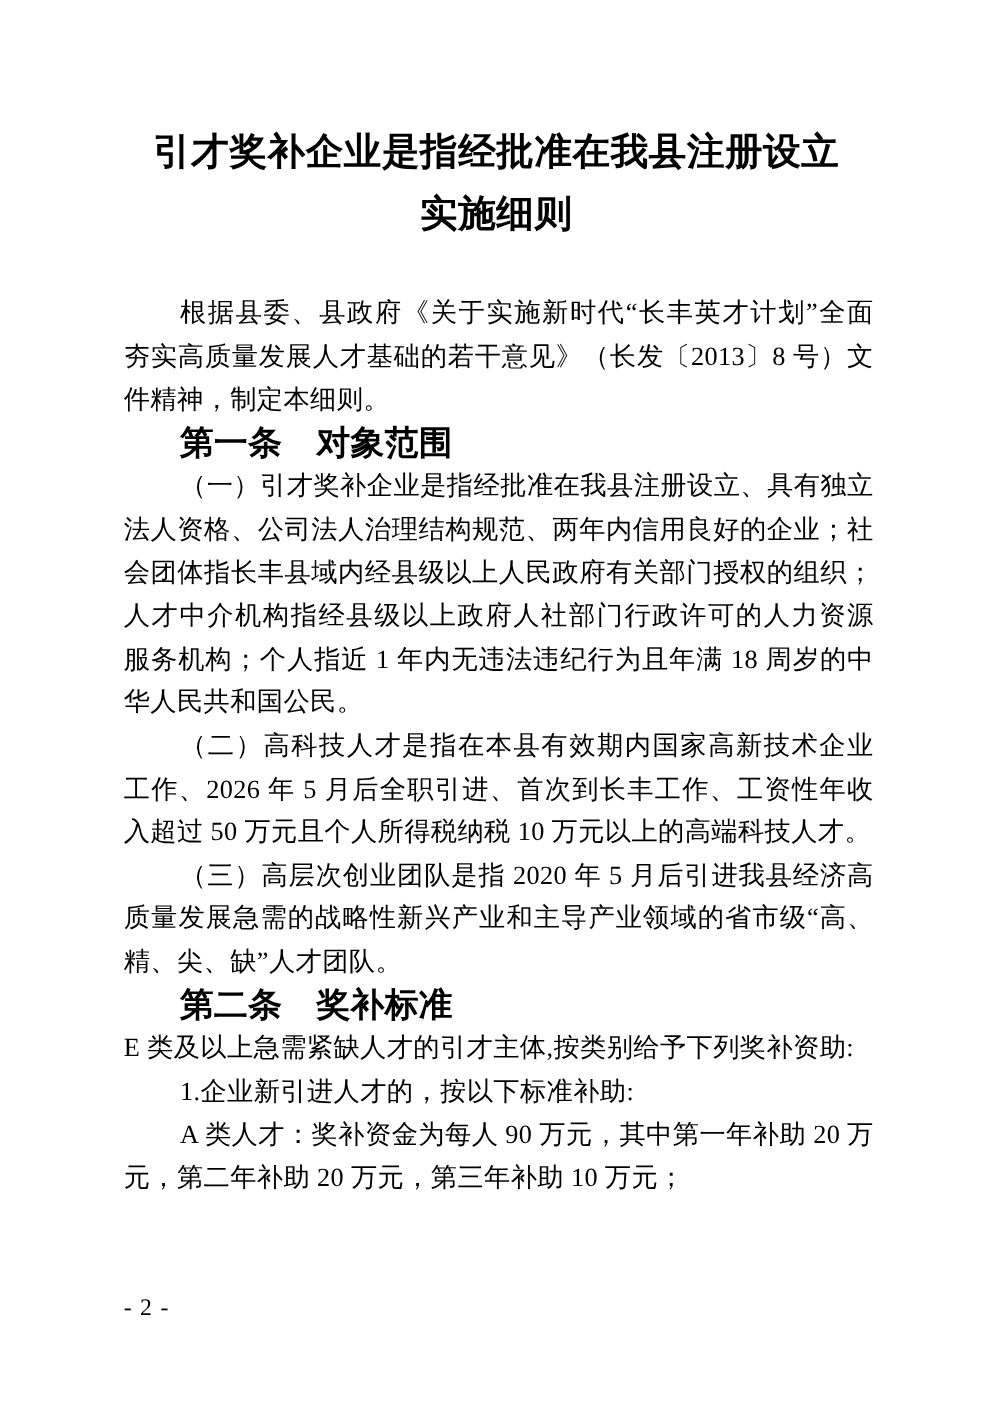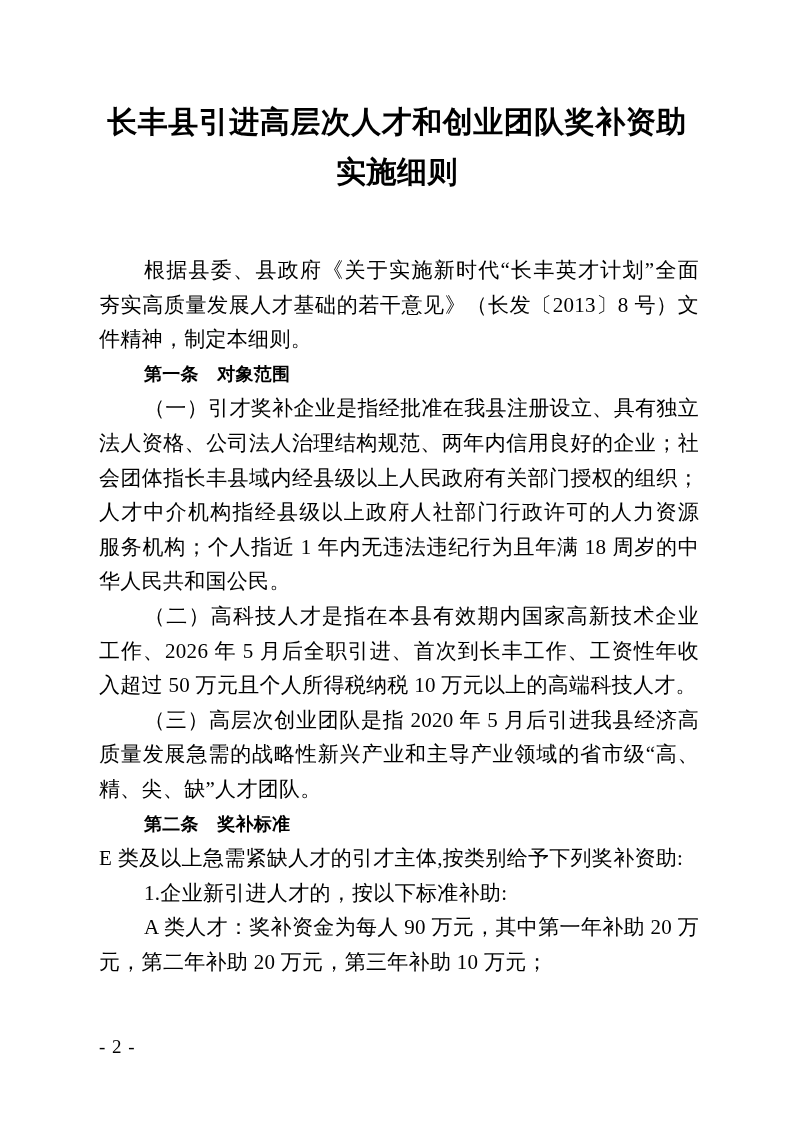--- a/index.html
+++ b/index.html
@@ -20,57 +20,57 @@
     margin: 0;
     padding-top: 97px;
     text-align: center;
     font-size: 30px;
     line-height: 50px;
     font-weight: 700;
     font-family: "Liberation Serif", "DejaVu Serif", serif;
     letter-spacing: 0.5px;
   }
   .doc-body {
-    margin: 56px 95px 0 99px;
+    margin: 36px 95px 0 99px;
     font-size: 21px;
     line-height: 34.6px;
     letter-spacing: 0.3px;
   }
   .para { margin: 0; }
   .ln {
     min-height: 34.6px;
   }
   
   .ind { text-indent: 45px; }
   
   .jl {
     text-align: justify;
     text-align-last: justify;
   }
   .heading {
     font-family: "Liberation Sans", "DejaVu Sans", sans-serif;
-    font-size: 18px;
+    font-size: 27px;
     font-weight: 700;
   }
   .footer {
     position: absolute;
     left: 99px;
     top: 1036px;
     font-size: 19px;
     letter-spacing: 1px;
     font-family: "Liberation Serif", "DejaVu Serif", serif;
   }
 </style>
 </head>
 <body>
 
 <div class="page">
 
   <h1 class="doc-title">
-    <div>长丰县引进高层次人才和创业团队奖补资助</div>
+    <div>引才奖补企业是指经批准在我县注册设立</div>
     <div>实施细则</div>
   </h1>
 
   <div class="doc-body">
 
     <div class="para">
       <div class="ln ind jl">根据县委、县政府《关于实施新时代“长丰英才计划”全面</div>
       <div class="ln jl">夯实高质量发展人才基础的若干意见》（长发〔2013〕8 号）文</div>
       <div class="ln">件精神，制定本细则。</div>
     </div>

